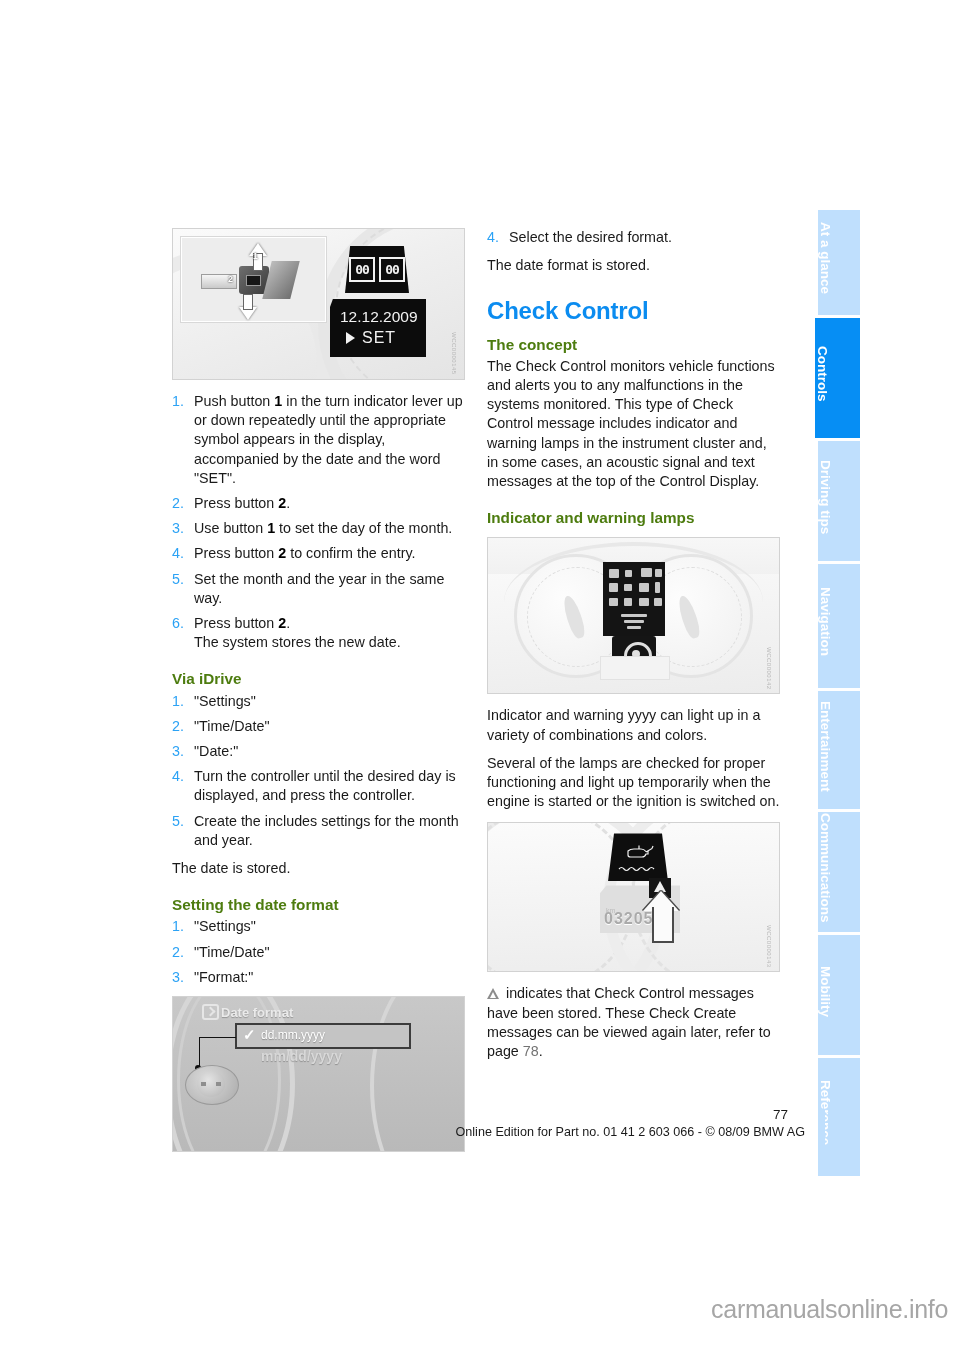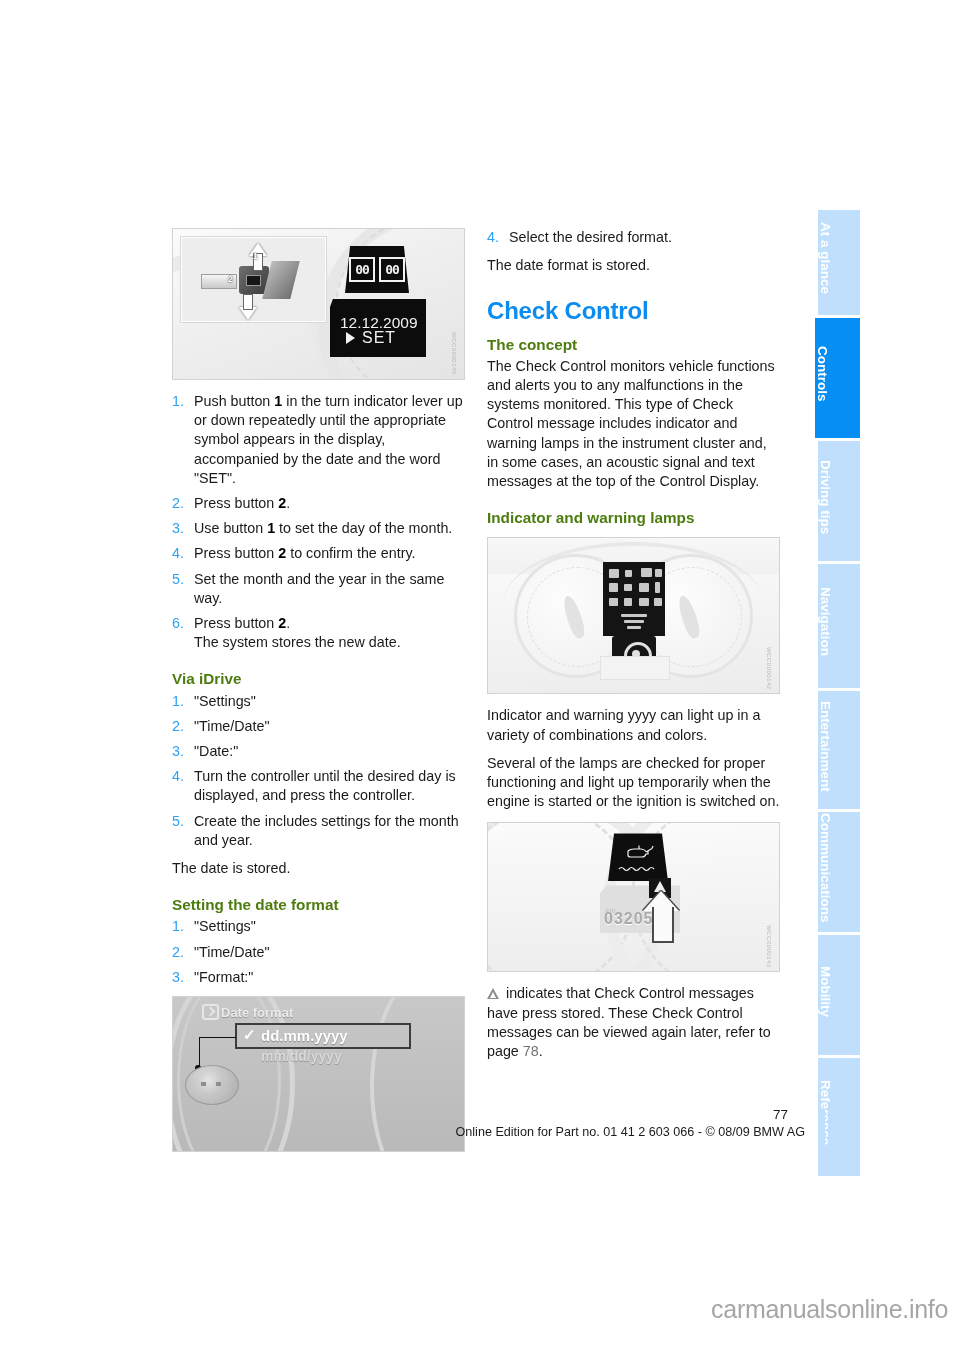--- a/index.html
+++ b/index.html
@@ -143,21 +143,21 @@
     width:22px; height:21px; border:2px solid #f2f2f2; color:#f2f2f2;
     font-family:"DejaVu Sans Mono", monospace; font-size:13px; font-weight:bold;
     display:flex; align-items:center; justify-content:center; letter-spacing:-1px;
   }
   .lcd-bot {
     position:absolute; left:157px; top:70px; width:96px; height:58px;
     background:#0c0c0c;
     clip-path: polygon(3% 0, 100% 0, 100% 100%, 0 100%, 0 14%);
     color:#f2f2f2; font-family:"Liberation Sans", sans-serif;
   }
-  .lcd-date { position:absolute; left:10px; top:14px; font-size:15.5px; letter-spacing:0px; }
+  .lcd-date { position:absolute; left:10px; top:8px; font-size:15.5px; letter-spacing:0px; }
   .lcd-set  { position:absolute; left:32px; top:29px; font-size:16px; font-weight:normal; letter-spacing:1px;}
   .lcd-tri  { position:absolute; left:16px; top:33px; width:0;height:0;
               border-top:6px solid transparent;border-bottom:6px solid transparent;border-left:9px solid #f2f2f2;}
 
   
   .fig2 { height: 154px; background: linear-gradient(180deg,#c8c8c8,#b9b9b9); }
   .f2-arc1 { position:absolute; left:-8px; top:-28px; width:120px; height:220px;
              border-radius:50%; border:5px solid #d6d6d6; }
   .f2-arc2 { position:absolute; left:4px; top:-20px; width:98px; height:200px;
              border-radius:50%; border:3px solid #cfcfcf; }
@@ -165,21 +165,21 @@
              border-radius:50%; border:4px solid #d6d6d6; }
   .f2-title { position:absolute; left:48px; top:6px; color:#eaeaea; font-size:13px; font-weight:bold;
               text-shadow:0 1px 1px rgba(0,0,0,.25); }
   .f2-titleicon { position:absolute; left:29px; top:7px; width:13px; height:12px;
               border:2px solid #e6e6e6; border-radius:3px; }
   .f2-titleicon:after{content:"";position:absolute;left:3px;top:2px;width:5px;height:5px;
               border-top:2px solid #e6e6e6;border-right:2px solid #e6e6e6;transform:rotate(45deg);}
   .f2-sel { position:absolute; left:62px; top:26px; width:172px; height:22px;
             border:2px solid #3c3c3c; background:#c4c4c4; }
   .f2-check { position:absolute; left:70px; top:28px; color:#fff; font-size:15px; font-weight:bold; }
-  .f2-opt1 { position:absolute; left:88px; top:29px; color:#fff; font-size:15px; font-weight:bold;
+  .f2-opt1 { position:absolute; left:88px; top:29px; color:#fff; font-size:12px; font-weight:normal;
              text-shadow:0 1px 1px rgba(0,0,0,.3);text-align:right; }
   .f2-opt2 { position:absolute; left:88px; top:50px; color:#d8d8d8; font-size:14px; font-weight:bold;
              text-shadow:0 1px 1px rgba(0,0,0,.25); }
   .f2-knob { position:absolute; left:12px; top:68px; width:54px; height:40px; }
   .f2-knob-outer { position:absolute; left:0; top:0; width:52px;height:38px; border-radius:50%;
              background:radial-gradient(circle at 40% 35%, #dcdcdc, #a9a9a9); border:1px solid #9a9a9a;}
   .f2-knob-inner { position:absolute; left:12px; top:6px; width:28px;height:26px; border-radius:50%;
              background:radial-gradient(circle at 40% 35%, #e4e4e4, #b3b3b3); }
   .f2-knob-d1 { position:absolute; left:16px; top:17px; width:5px;height:4px; background:#8e8e8e;}
   .f2-knob-d2 { position:absolute; left:31px; top:17px; width:5px;height:4px; background:#8e8e8e;}
@@ -528,21 +528,21 @@
 
       <div class="f4-warnbox">
         <div class="f4-warntri"></div>
       </div>
       <div class="f4-arrow-head"></div>
       <div class="f4-arrow-shaft"></div>
 
       <div class="fig-code">WCC0000143</div>
     </div>
 
-    <p class="body"><span class="warn-glyph"></span><span> indicates that Check Control messages have press stored. These Check Control messages can be viewed again later, refer to page </span><span class="pagelink">78</span><span>.</span></p>
+    <p class="body"><span class="warn-glyph"></span><span> indicates that Check Control messages have been stored. These Check Create messages can be viewed again later, refer to page </span><span class="pagelink">78</span><span>.</span></p>
 
   </div>
 
   <div class="sidebar">
     <div class="tab" style="top:0px;   height:105px;">
         <span>At a glance</span>
       </div>
     <div class="tab active" style="top:108px; height:120px;">
         <span>Controls</span>
       </div>

